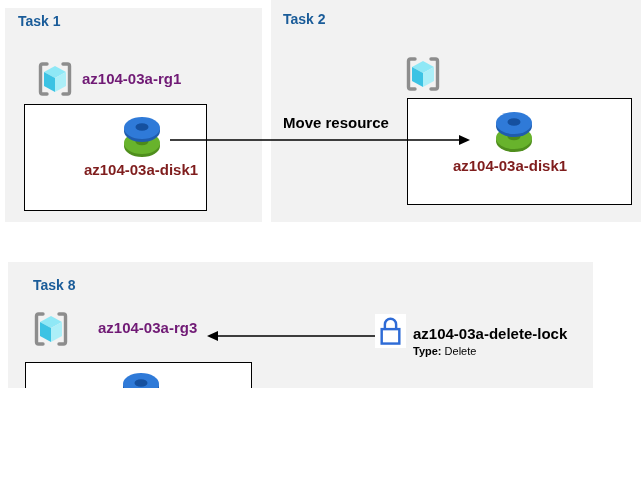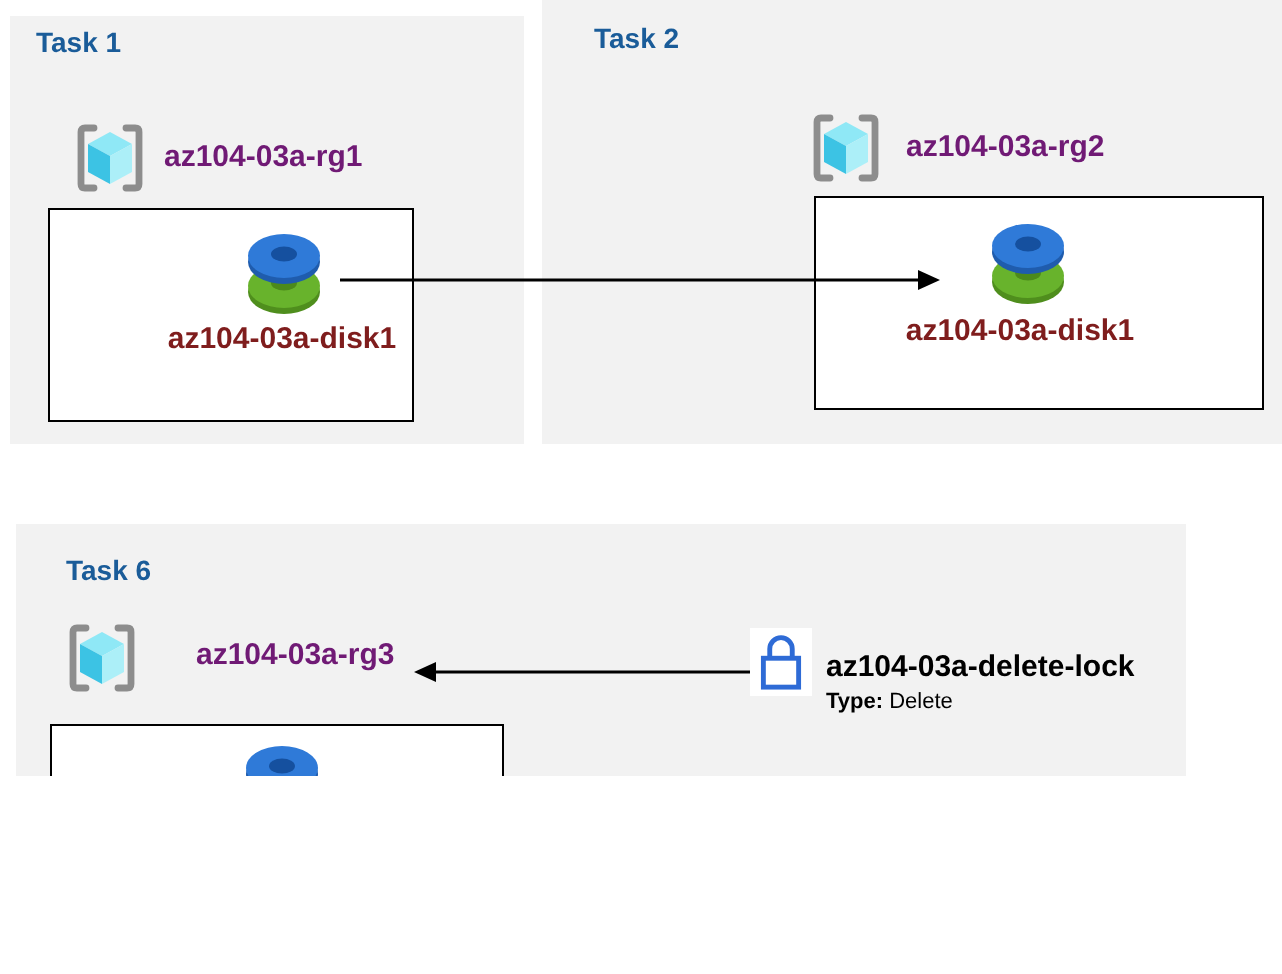--- a/index.html
+++ b/index.html
@@ -66,44 +66,44 @@
   <svg class="icon" style="left:120px; top:114px;" width="44" height="46" viewBox="0 0 44 46">
     <ellipse cx="22" cy="32" rx="18" ry="11" fill="#4f8e1d"></ellipse>
     <ellipse cx="22" cy="29" rx="18" ry="11" fill="#68b32c"></ellipse>
     <ellipse cx="22" cy="27.5" rx="6.5" ry="3.8" fill="#4c8a1a"></ellipse>
     <ellipse cx="22" cy="17" rx="18" ry="11" fill="#1f5cad"></ellipse>
     <ellipse cx="22" cy="14" rx="18" ry="11" fill="#2f7ad8"></ellipse>
     <ellipse cx="22" cy="13" rx="6.5" ry="3.8" fill="#15509f"></ellipse>
   </svg>
   <div class="disk-label" style="left:58px; top:161px; width:166px;">az104-03a-disk1</div>
 
-  <div class="task-title" style="left:297px; top:11px;">Task 2</div>
+  <div class="task-title" style="left:283px; top:11px;">Task 2</div>
 
   <svg class="icon" style="left:404px; top:56px;" width="38" height="36" viewBox="0 0 38 36">
     <path d="M11,3 H6.5 Q4.5,3 4.5,5 V31 Q4.5,33 6.5,33 H11" fill="none" stroke-width="3.4" stroke-linecap="round" stroke="#8d8d8d"></path>
     <path d="M27,3 H31.5 Q33.5,3 33.5,5 V31 Q33.5,33 31.5,33 H27" fill="none" stroke-width="3.4" stroke-linecap="round" stroke="#8d8d8d"></path>
     <polygon points="19,5 30,11 19,17 8,11" fill="#8fe8f6"></polygon>
     <polygon points="8,11 19,17 19,31 8,25" fill="#3cc3e4"></polygon>
     <polygon points="30,11 19,17 19,31 30,25" fill="#aceff8"></polygon>
   </svg>
-  <div class="entity-label" style="left:453px; top:65px;">az104-03a-rg2</div>
 
   <div class="disk-box" style="left:407px; top:98px; width:225px; height:107px;"></div>
   <svg class="icon" style="left:492px; top:109px;" width="44" height="46" viewBox="0 0 44 46">
     <ellipse cx="22" cy="32" rx="18" ry="11" fill="#4f8e1d"></ellipse>
     <ellipse cx="22" cy="29" rx="18" ry="11" fill="#68b32c"></ellipse>
     <ellipse cx="22" cy="27.5" rx="6.5" ry="3.8" fill="#4c8a1a"></ellipse>
     <ellipse cx="22" cy="17" rx="18" ry="11" fill="#1f5cad"></ellipse>
     <ellipse cx="22" cy="14" rx="18" ry="11" fill="#2f7ad8"></ellipse>
     <ellipse cx="22" cy="13" rx="6.5" ry="3.8" fill="#15509f"></ellipse>
   </svg>
   <div class="disk-label" style="left:427px; top:157px; width:166px;">az104-03a-disk1</div>
 
+  <div id="move-label">Move resource</div>
 
-  <div class="task-title" style="left:33px; top:277px;">Task 6</div>
+  <div class="task-title" style="left:33px; top:277px;">Task 8</div>
 
   <svg class="icon" style="left:32px; top:311px;" width="38" height="36" viewBox="0 0 38 36">
     <path d="M11,3 H6.5 Q4.5,3 4.5,5 V31 Q4.5,33 6.5,33 H11" fill="none" stroke-width="3.4" stroke-linecap="round" stroke="#8d8d8d"></path>
     <path d="M27,3 H31.5 Q33.5,3 33.5,5 V31 Q33.5,33 31.5,33 H27" fill="none" stroke-width="3.4" stroke-linecap="round" stroke="#8d8d8d"></path>
     <polygon points="19,5 30,11 19,17 8,11" fill="#8fe8f6"></polygon>
     <polygon points="8,11 19,17 19,31 8,25" fill="#3cc3e4"></polygon>
     <polygon points="30,11 19,17 19,31 30,25" fill="#aceff8"></polygon>
   </svg>
   <div class="entity-label" style="left:82px; top:319px;margin-left:16px;">az104-03a-rg3</div>
 

